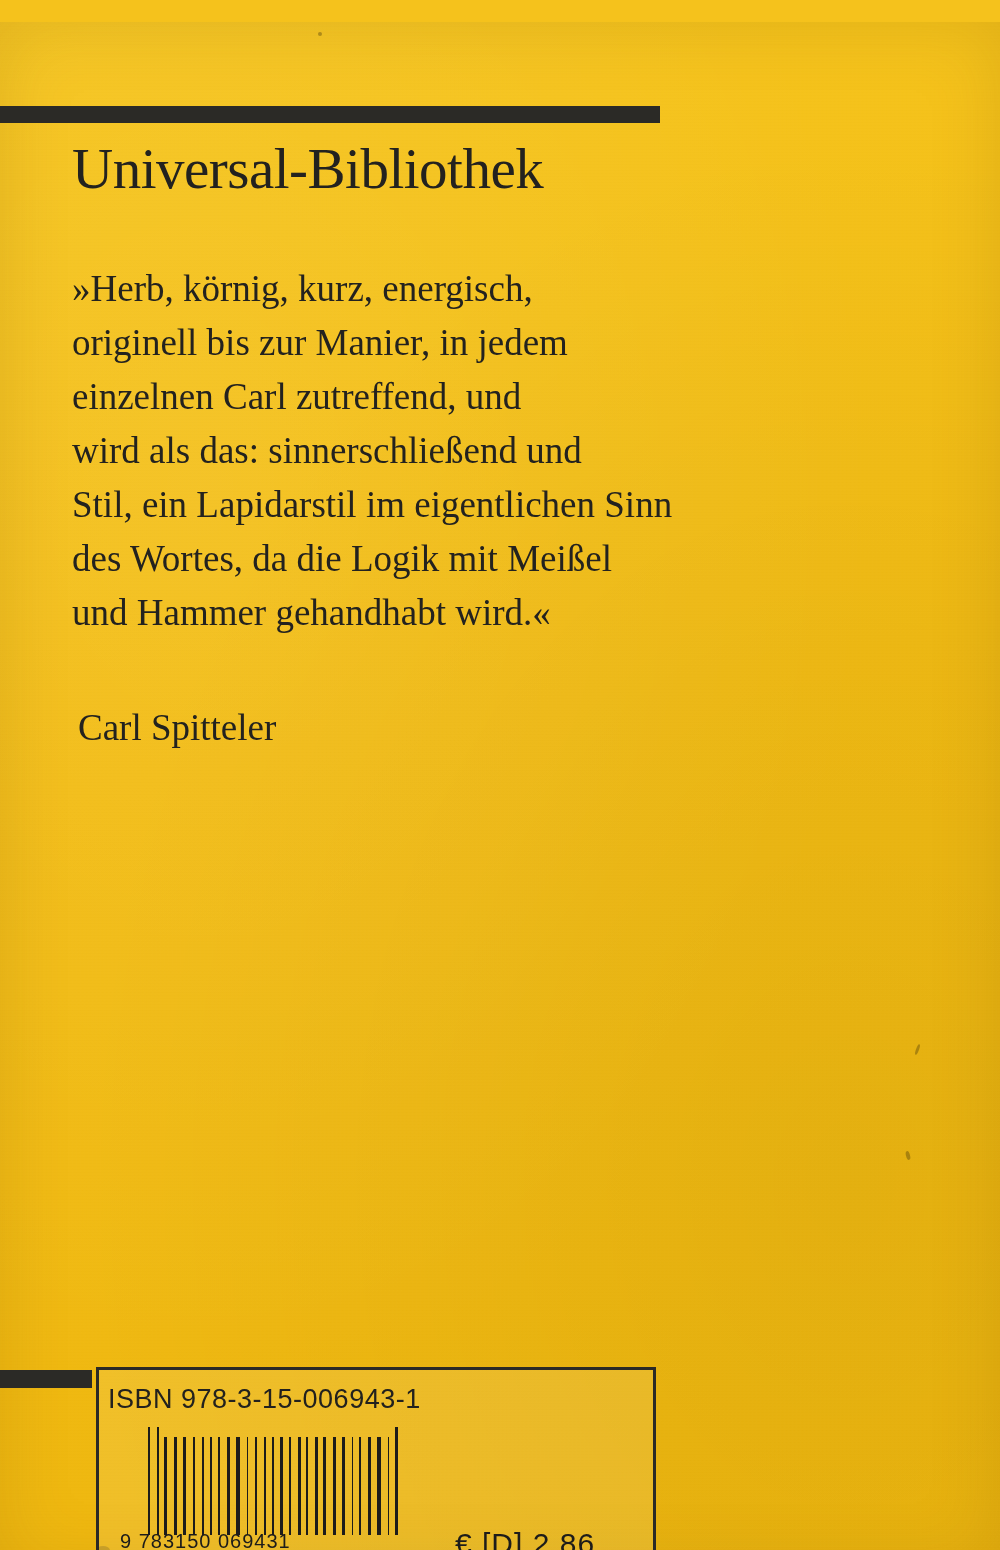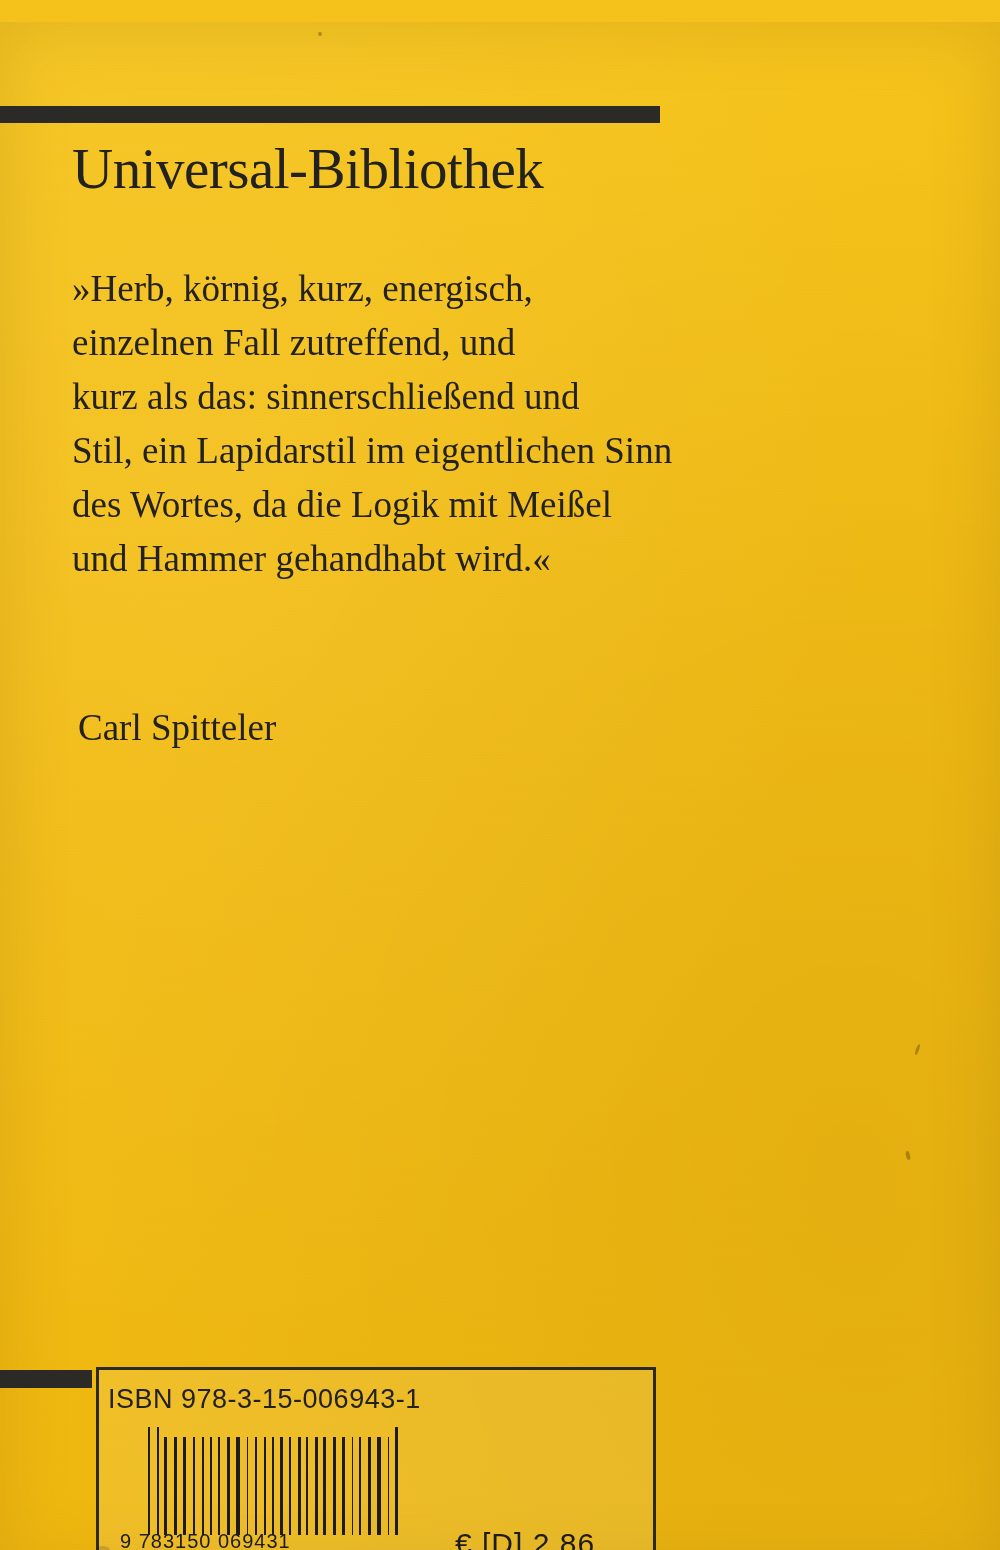--- a/index.html
+++ b/index.html
@@ -156,22 +156,23 @@
 
   <div class="grain"></div>
   <div class="edge-shade"></div>
 
   <div class="top-rule"></div>
 
   <div class="series-title">Universal-Bibliothek</div>
 
   <div class="quote-block">
     <div class="line">»Herb, körnig, kurz, energisch,</div>
-    <div class="line">einzelnen Fall zutreffend, und</div>
-    <div class="line">kurz als das: sinnerschließend und</div>
+    <div class="line">originell bis zur Manier, in jedem</div>
+    <div class="line">einzelnen Carl zutreffend, und</div>
+    <div class="line">wird als das: sinnerschließend und</div>
     <div class="line">Stil, ein Lapidarstil im eigentlichen Sinn</div>
     <div class="line">des Wortes, da die Logik mit Meißel</div>
     <div class="line">und Hammer gehandhabt wird.«</div>
   </div>
 
   <div class="attribution">Carl Spitteler</div>
 
   <div class="speck s1"></div>
   <div class="speck s2"></div>
   <div class="speck s3"></div>

